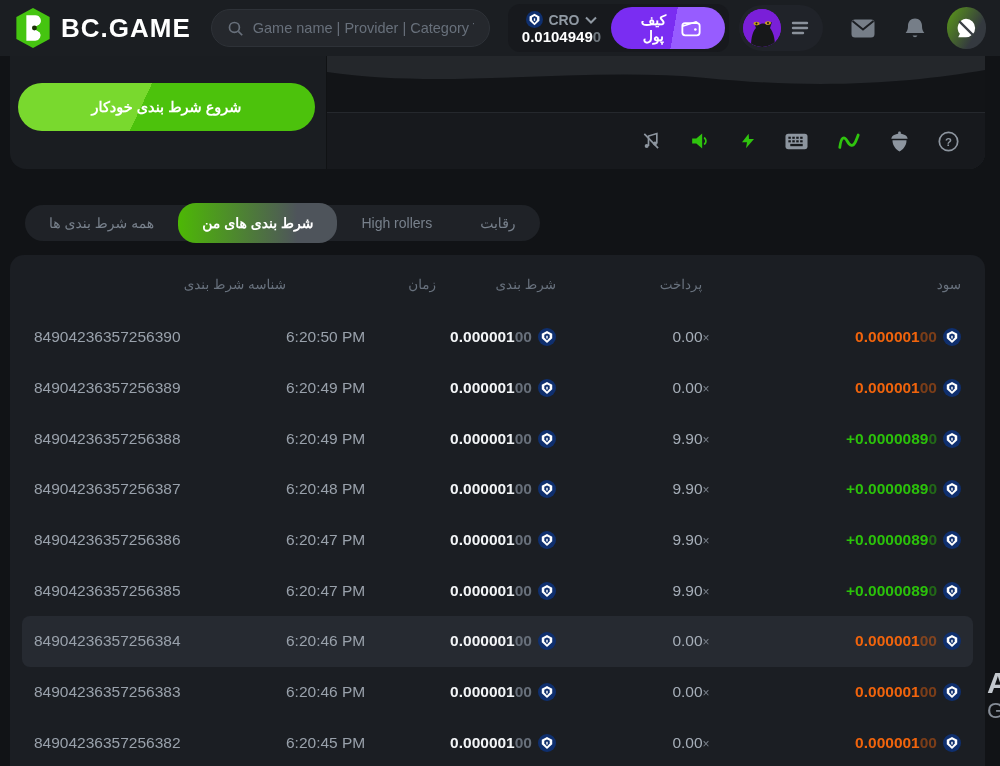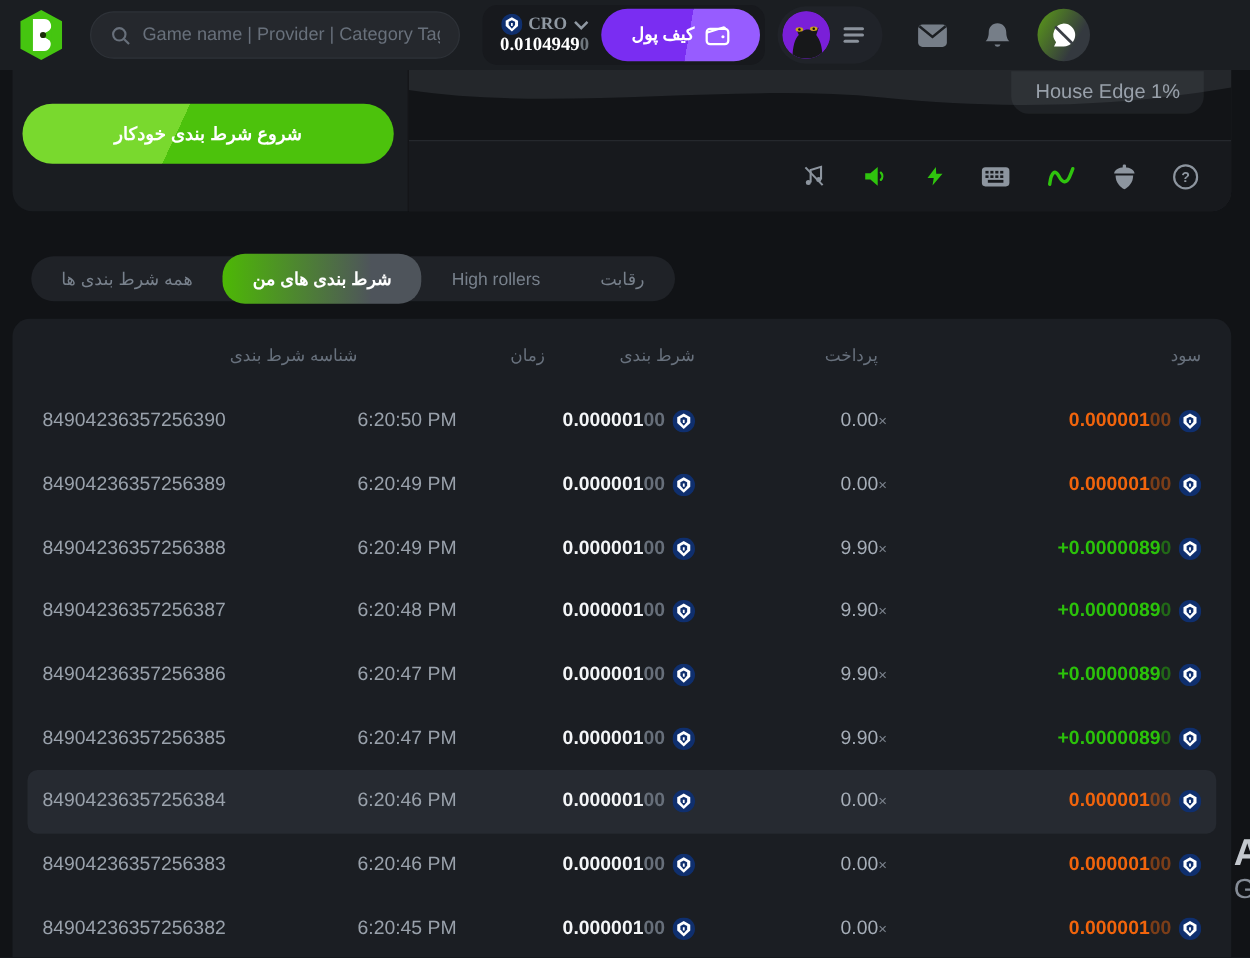--- a/index.html
+++ b/index.html
@@ -24,21 +24,21 @@
     background:#25282d; border:1px solid #2e3238;
     display:flex; align-items:center; gap:9px; padding:0 15px;
   }
   .search input {
     background:transparent; border:none; outline:none; width:100%;
     color:#aeb4bc; font-size:14.5px; font-family:inherit;
   }
   .search input::placeholder { color:#68707b; }
 
   .balance-wallet { margin-left:18px; display:flex; align-items:center;
-    background:#17191d; border-radius:12px; padding:4px 4px 4px 14px; height:48px;font-family:Liberation Serif, serif; }
+    background:#17191d; border-radius:12px; padding:4px 4px 4px 14px; height:48px; }
   .balance { display:flex; flex-direction:column; align-items:center; margin-right:10px; }
   .balance-top { display:flex; align-items:center; gap:5px; font-size:14px; font-weight:bold; color:#9099a3; }
   .balance-amt { font-size:15px; font-weight:bold; color:#fff; }
   .balance-amt .dim { color:#70787f; }
   .wallet-btn {
     height:42px; border:none; border-radius:21px; padding:0 24px;
     background:linear-gradient(100deg,#7a2df2 55%, #975cff 55%);
     color:#fff; font-size:14px; font-weight:bold; font-family:inherit;
     display:flex; align-items:center; gap:9px; cursor:pointer;
   }
@@ -128,20 +128,21 @@
 <div class="header">
   <div class="logo">
     <span>
       <svg width="38" height="42" viewBox="0 0 40 44">
         <path d="M20 1 37.5 10.5v23L20 43 2.5 33.5v-23z" fill="#45c510"></path>
         <path d="M13 8.5h9.5a5.8 5.8 0 0 1 4.2 9.8L21 22.2l6 4.3a5.8 5.8 0 0 1-4.5 9H13z" fill="#fff"></path>
         <path d="M29 17.5 19.5 22l9.5 5.5z" fill="#45c510"></path>
         <circle cx="21.5" cy="22" r="2.6" fill="#1b2e07"></circle>
       </svg>
     </span>
+    <span class="logo-text">BC.GAME</span>
   </div>
 
   <div class="search">
     <span>
       <svg width="17" height="17" viewBox="0 0 24 24" fill="none" stroke="#68707b" stroke-width="2.4">
         <circle cx="10.5" cy="10.5" r="7"></circle>
           <line x1="16" y1="16" x2="21.5" y2="21.5"></line>
       </svg>
     </span>
     <input placeholder="Game name | Provider | Category Tag" style="">
@@ -220,21 +221,20 @@
 </div>
 
 <div class="game-row">
   <div class="bet-panel">
     <button class="autobet-btn rtl">شروع شرط بندی خودکار</button>
   </div>
   <div class="game-panel">
     <svg class="game-wave" viewBox="0 0 660 56" preserveAspectRatio="none">
       <path d="M0 16 C120 34 260 10 380 22 C500 34 590 26 660 14 L660 56 L0 56 Z" fill="#121417"></path>
     </svg>
-    <div class="house-edge">House Edge 1%</div>
     <div class="toolbar">
       <button class="tool">
         <svg width="20" height="20" viewBox="0 0 24 24">
           <path d="M9 18V6l10-3v12" fill="none" stroke="#8d959f" stroke-width="2"></path>
           <circle cx="6.8" cy="18" r="2.4" fill="#8d959f"></circle>
             <circle cx="16.8" cy="15" r="2.4" fill="#8d959f"></circle>
           <line x1="4" y1="3.5" x2="20.5" y2="20.5" stroke="#8d959f" stroke-width="2"></line>
         </svg>
       </button>
       <button class="tool">

